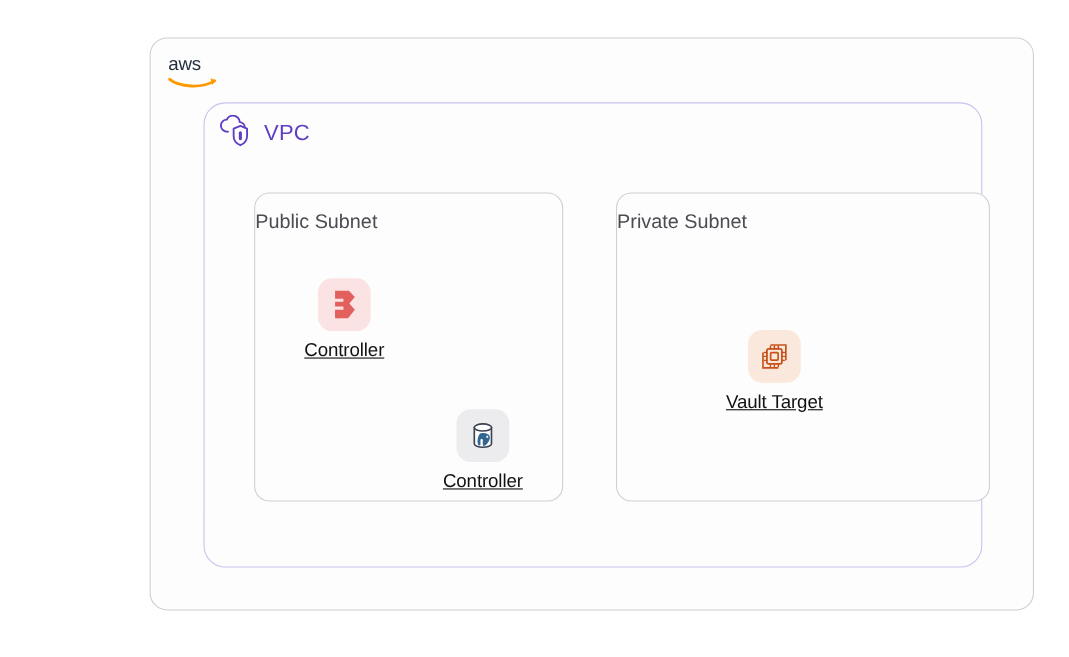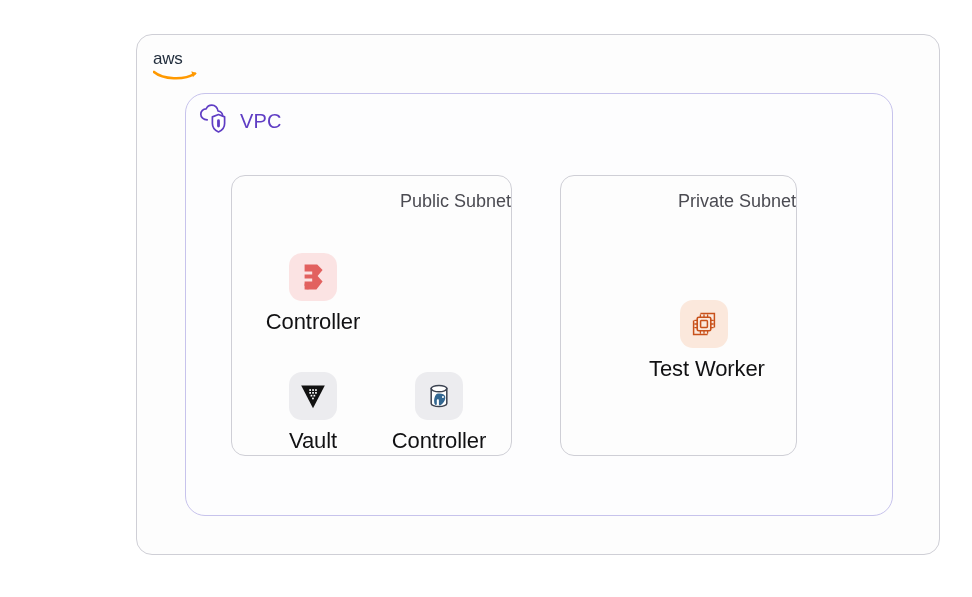--- a/index.html
+++ b/index.html
@@ -90,44 +90,45 @@
   
   .subnet-box {
     position: absolute;
     top: 81px;
     height: 281px;
     border: 1.6px solid #cfcfd6;
     border-radius: 14px;
     background: #fdfdfd;
   }
   #public-subnet-box  { left: 45px;  width: 281px; }
-  #private-subnet-box { left: 374px; width: 237px; }
+  #private-subnet-box { left: 374px; width: 340px; }
 
   .subnet-title {
     position: absolute;
     top: 15px;
     left: 0;
     right: 0;
-    text-align: right;
+    text-align: left;
     font-size: 18px;
     color: #4b4b52;
   }
 
   
   .svc-node {
     position: absolute;
     width: 110px;
     text-align: center;
   }
   .svc-label {
     margin-top: 8px;
-    font-size: 22px;
+    font-size: 17px;
     color: #111113;
     white-space: nowrap;
     letter-spacing: -0.1px;
+    text-decoration: underline;
   }
   .svc-icon-box {
     width: 48px;
     height: 48px;
     margin: 0 auto;
     border-radius: 13px;
     display: flex;
     align-items: center;
     justify-content: center;
   }
@@ -187,39 +188,20 @@
                        L14.2 9.6 L6.6 9.6 Z" fill="#e2615f"></path>
               <rect x="6.6" y="21.6" width="2.4" height="2.4" fill="#e2615f"></rect>
               <rect x="10.4" y="21.6" width="2.4" height="2.4" fill="#e2615f"></rect>
               <rect x="8.5" y="25.1" width="2.2" height="2.2" fill="#e2615f"></rect>
             </svg>
           </div>
           <div class="svc-label">Controller</div>
         </div>
 
 
-        <div id="node-vault" class="svc-node">
-          <div class="svc-icon-box bg-neutral">
-            <svg width="30" height="30" viewBox="0 0 30 30" aria-hidden="true">
-              <path d="M3.2 4.4 L26.8 4.4 L15 27.2 Z" fill="#111111"></path>
-              <g fill="#ffffff">
-                <rect x="11.3" y="8.2" width="1.7" height="1.7"></rect>
-                <rect x="14.2" y="8.2" width="1.7" height="1.7"></rect>
-                <rect x="17.1" y="8.2" width="1.7" height="1.7"></rect>
-                <rect x="11.3" y="11.0" width="1.7" height="1.7"></rect>
-                <rect x="14.2" y="11.0" width="1.7" height="1.7"></rect>
-                <rect x="17.1" y="11.0" width="1.7" height="1.7"></rect>
-                <rect x="12.6" y="13.8" width="1.7" height="1.7"></rect>
-                <rect x="15.5" y="13.8" width="1.7" height="1.7"></rect>
-                <rect x="14.1" y="16.6" width="1.7" height="1.7"></rect>
-              </g>
-            </svg>
-          </div>
-          <div class="svc-label">Vault</div>
-        </div>
 
         <div id="node-postgresql" class="svc-node">
           <div class="svc-icon-box bg-neutral">
             <svg width="30" height="30" viewBox="0 0 30 30" aria-hidden="true">
               <path d="M7.2 7.6 L7.2 22.4 C7.2 24.2 10.7 25.6 15 25.6 C19.3 25.6 22.8 24.2 22.8 22.4 L22.8 7.6 Z" fill="#ffffff" stroke="#3b4250" stroke-width="1.5"></path>
               <ellipse cx="15" cy="7.6" rx="7.8" ry="3.2" fill="#ffffff" stroke="#3b4250" stroke-width="1.5"></ellipse>
               <g fill="#336791">
                 <path d="M14.2 12.6 C17.6 12.2 20.6 13.4 21.2 15.6 C21.8 18.0 20.4 20.6 18.6 22.6
                          C17.6 23.7 16.6 24.4 15.8 24.4 C15.2 24.4 14.9 23.9 14.9 23.2
                          L14.9 19.3 C14.9 18.6 14.5 18.2 13.9 18.2 C13.2 18.2 12.8 18.7 12.8 19.4
@@ -253,19 +235,19 @@
                   <path d="M19.6 22.8 L19.6 25.2"></path>
                 <path d="M9.2 12.4 L6.8 12.4"></path>
                   <path d="M9.2 16.0 L6.8 16.0"></path>
                   <path d="M9.2 19.6 L6.8 19.6"></path>
                 <path d="M22.8 12.4 L25.2 12.4"></path>
                   <path d="M22.8 16.0 L25.2 16.0"></path>
                   <path d="M22.8 19.6 L25.2 19.6"></path>
               </g>
             </svg>
           </div>
-          <div class="svc-label">Test Worker</div>
+          <div class="svc-label">Vault Target</div>
         </div>
       </div>
 
     </div>
   </div>
 </div>
 
 </body></html>

